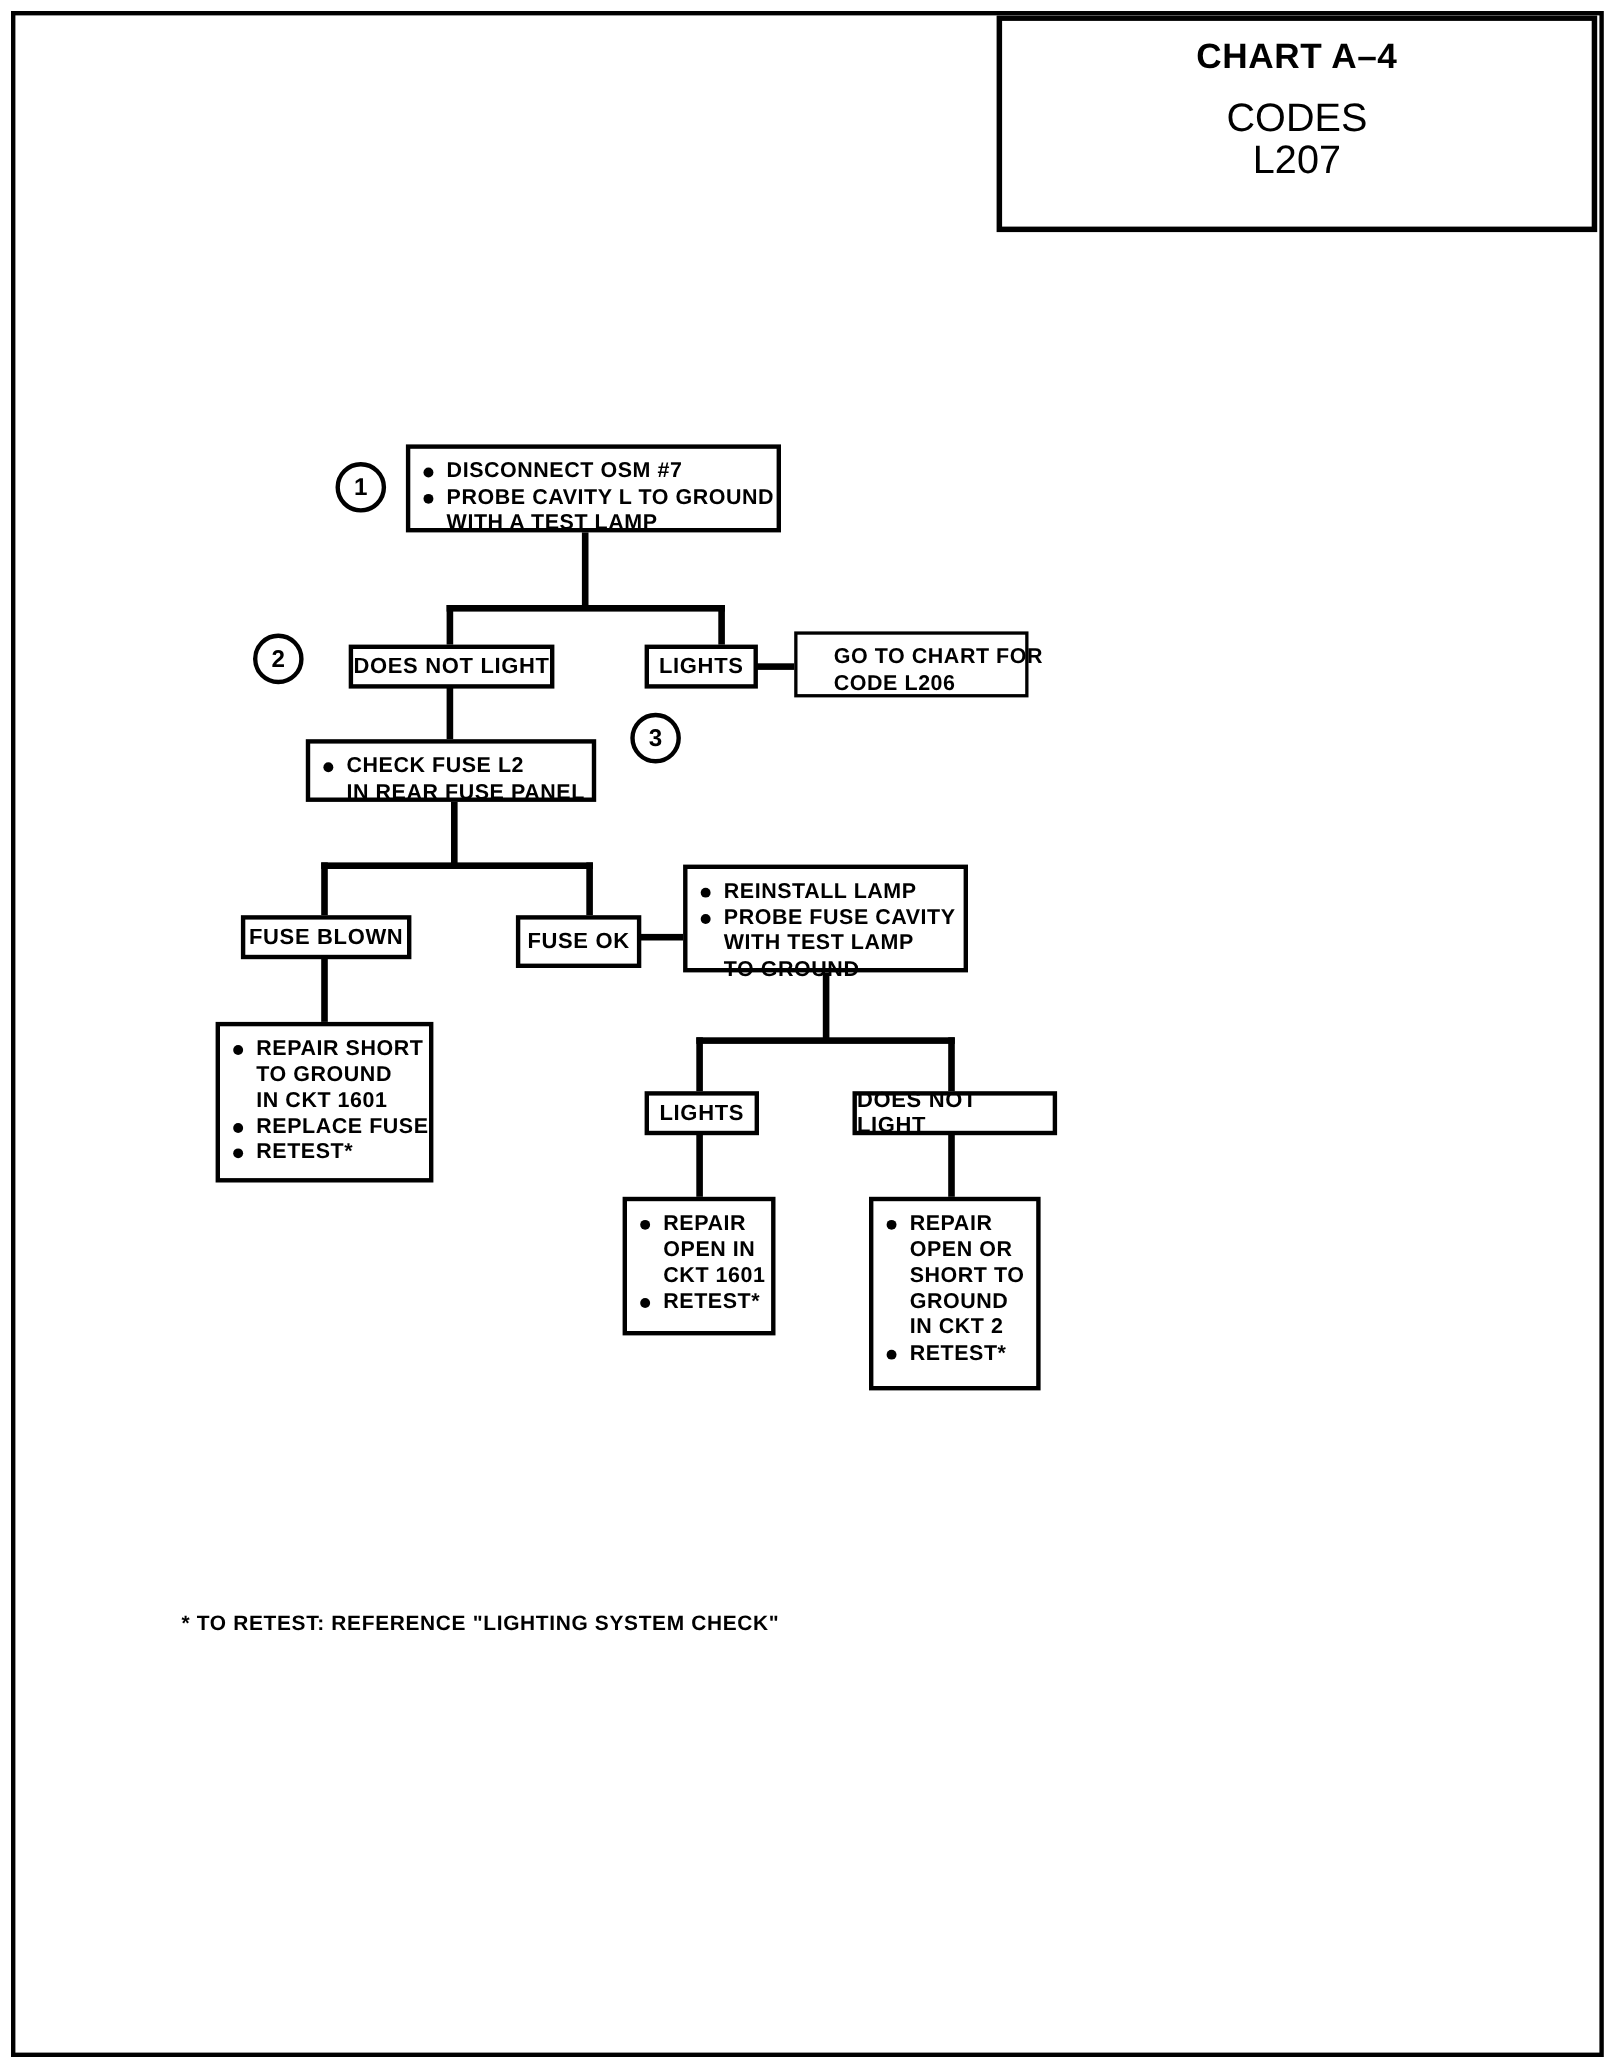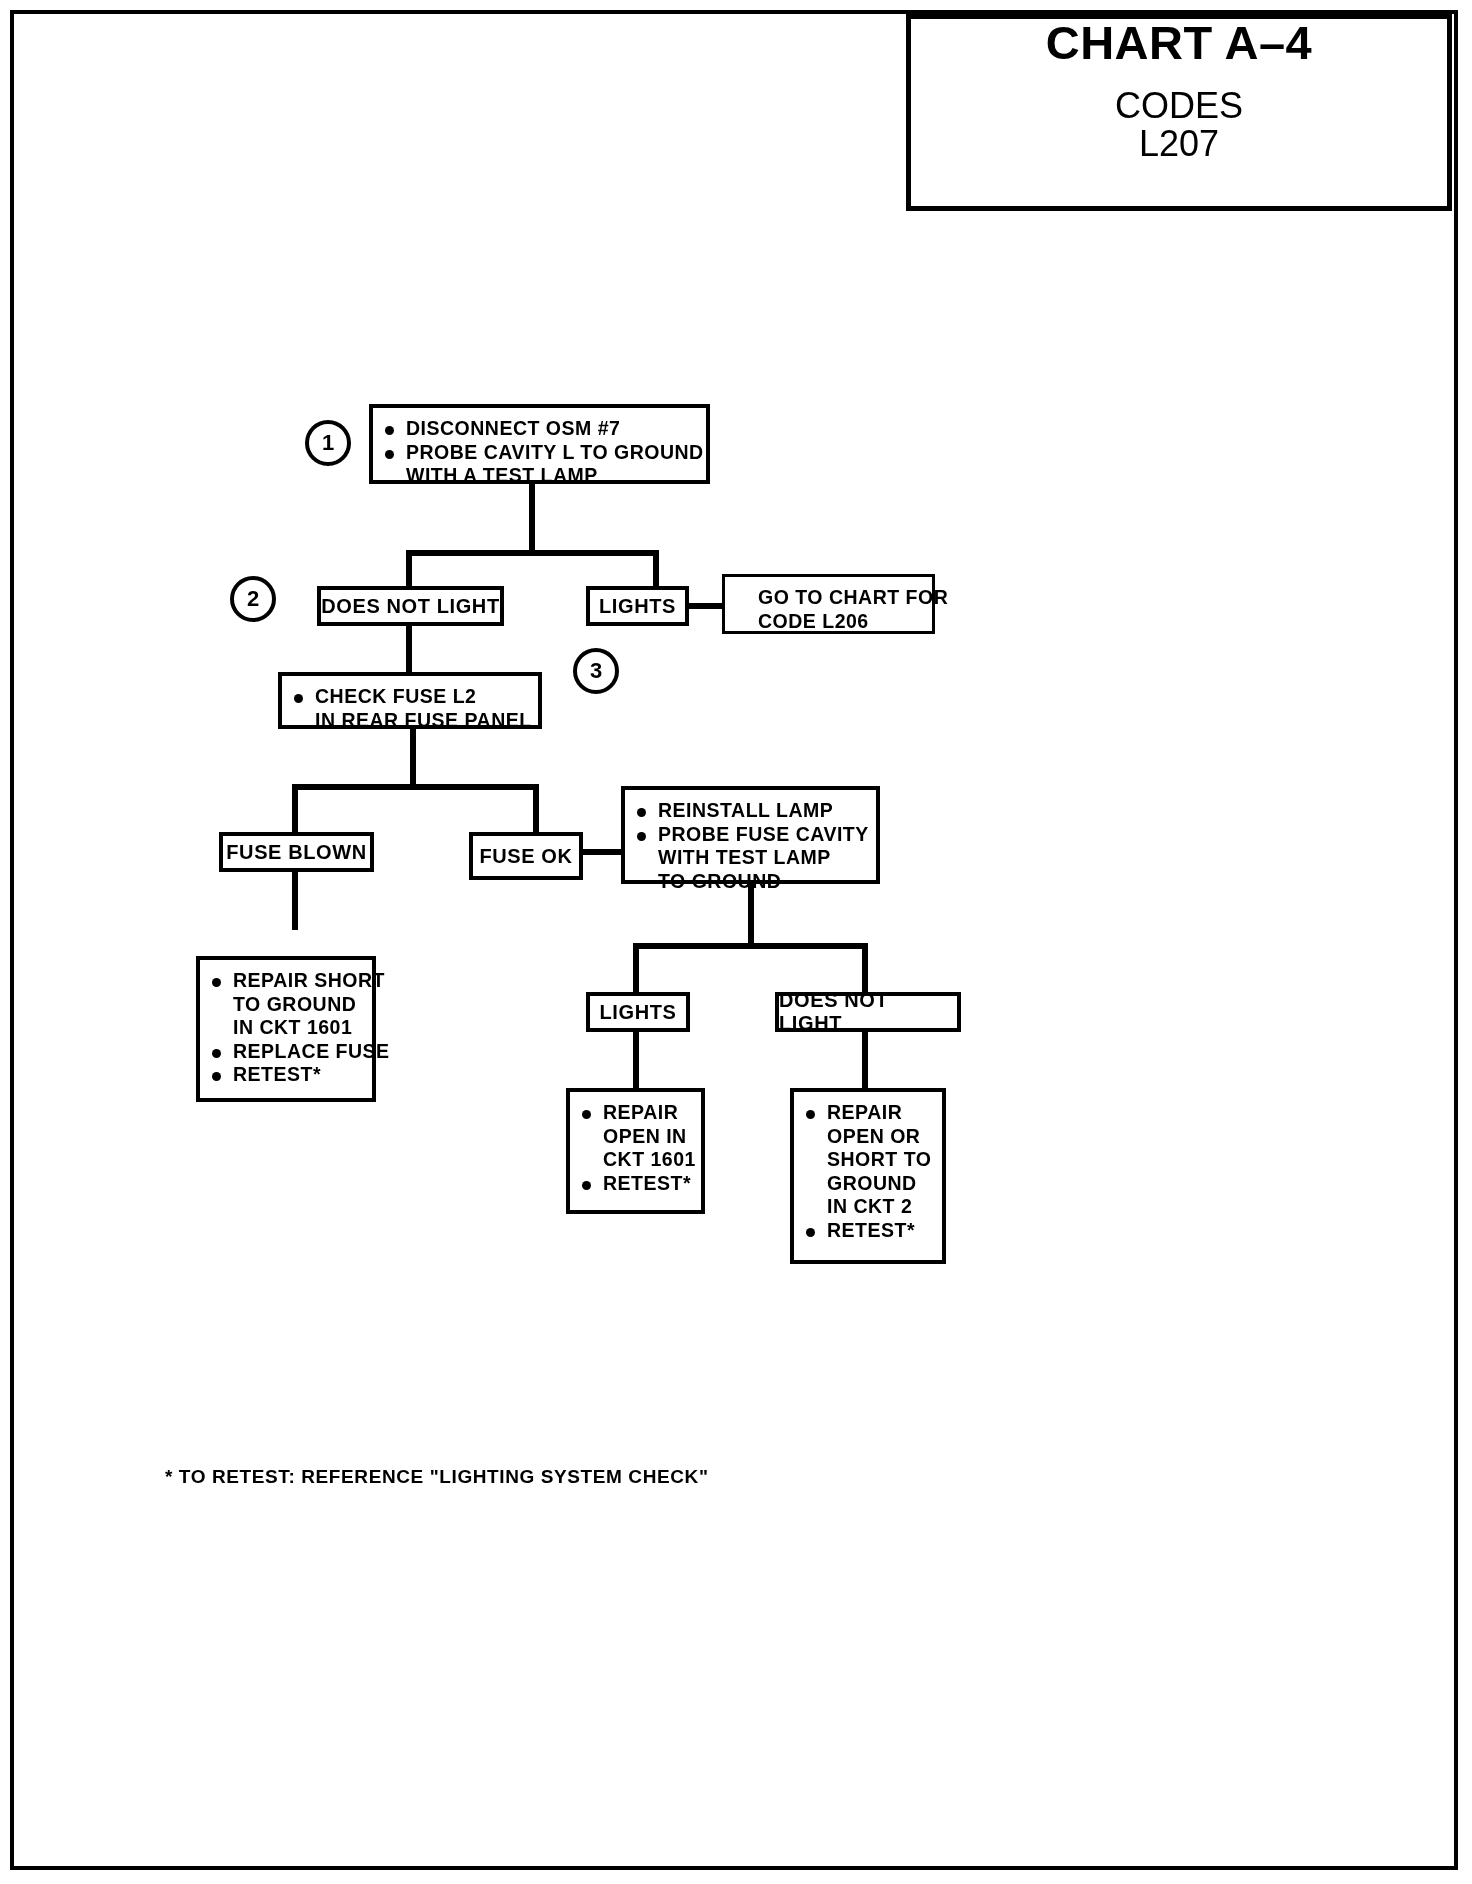--- a/index.html
+++ b/index.html
@@ -5,21 +5,21 @@
   html,body{margin:0;padding:0;background:#ffffff;}
   body{width:1472px;height:1884px;font-family:"Liberation Sans",sans-serif;color:#000;}
 
   .page{position:relative;width:1472px;height:1884px;background:#fff;}
 
   
   .page-border{position:absolute;left:10px;top:10px;width:1448px;height:1860px;border:4px solid #000;box-sizing:border-box;}
 
   
   .title-block{position:absolute;left:906px;top:14px;width:546px;height:197px;border:5px solid #000;box-sizing:border-box;background:#fff;text-align:center;}
-  .chart-title{font-size:47px;font-weight:bold;letter-spacing:.5px;line-height:1;}
+  .chart-title{font-size:32px;font-weight:bold;letter-spacing:.5px;line-height:1;margin-top:16px;}
   .codes-word{font-size:36px;line-height:1.02;margin-top:22px;}
   .code-line{font-size:36px;line-height:1.04;}
 
   
   .box{position:absolute;border:3px solid #000;box-sizing:border-box;background:#fff;}
   .box.thick{border-width:4px;}
   .label-box{position:absolute;border:4px solid #000;box-sizing:border-box;background:#fff;display:flex;align-items:center;justify-content:center;}
   .label-box span{font-size:20px;font-weight:bold;letter-spacing:.6px;}
 
   .blines{position:absolute;left:0;top:0;width:100%;height:100%;box-sizing:border-box;padding:9px 10px 8px 12px;}
@@ -153,21 +153,21 @@
           <span class="txt">TO GROUND</span>
         </div>
       </div>
   </div>
 
   <div class="v" style="left:748px;top:884px;height:62px;"></div>
   <div class="h" style="left:633px;top:943px;width:235px;"></div>
   <div class="v" style="left:633px;top:943px;height:53px;"></div>
   <div class="v" style="left:862px;top:943px;height:53px;"></div>
 
-  <div class="box thick" style="left:196px;top:929px;width:180px;height:146px;margin-top:27px;">
+  <div class="box thick" style="left:196px;top:929px;width:198px;height:146px;">
     <div class="blines" id="n-repair-short">
         <div class="bline">
           <span class="bl"><span class="dot"></span></span>
           <span class="txt">REPAIR SHORT</span>
         </div>
         <div class="bline cont">
           <span class="bl"><span class="dot"></span></span>
           <span class="txt">TO GROUND</span>
         </div>
         <div class="bline cont">

